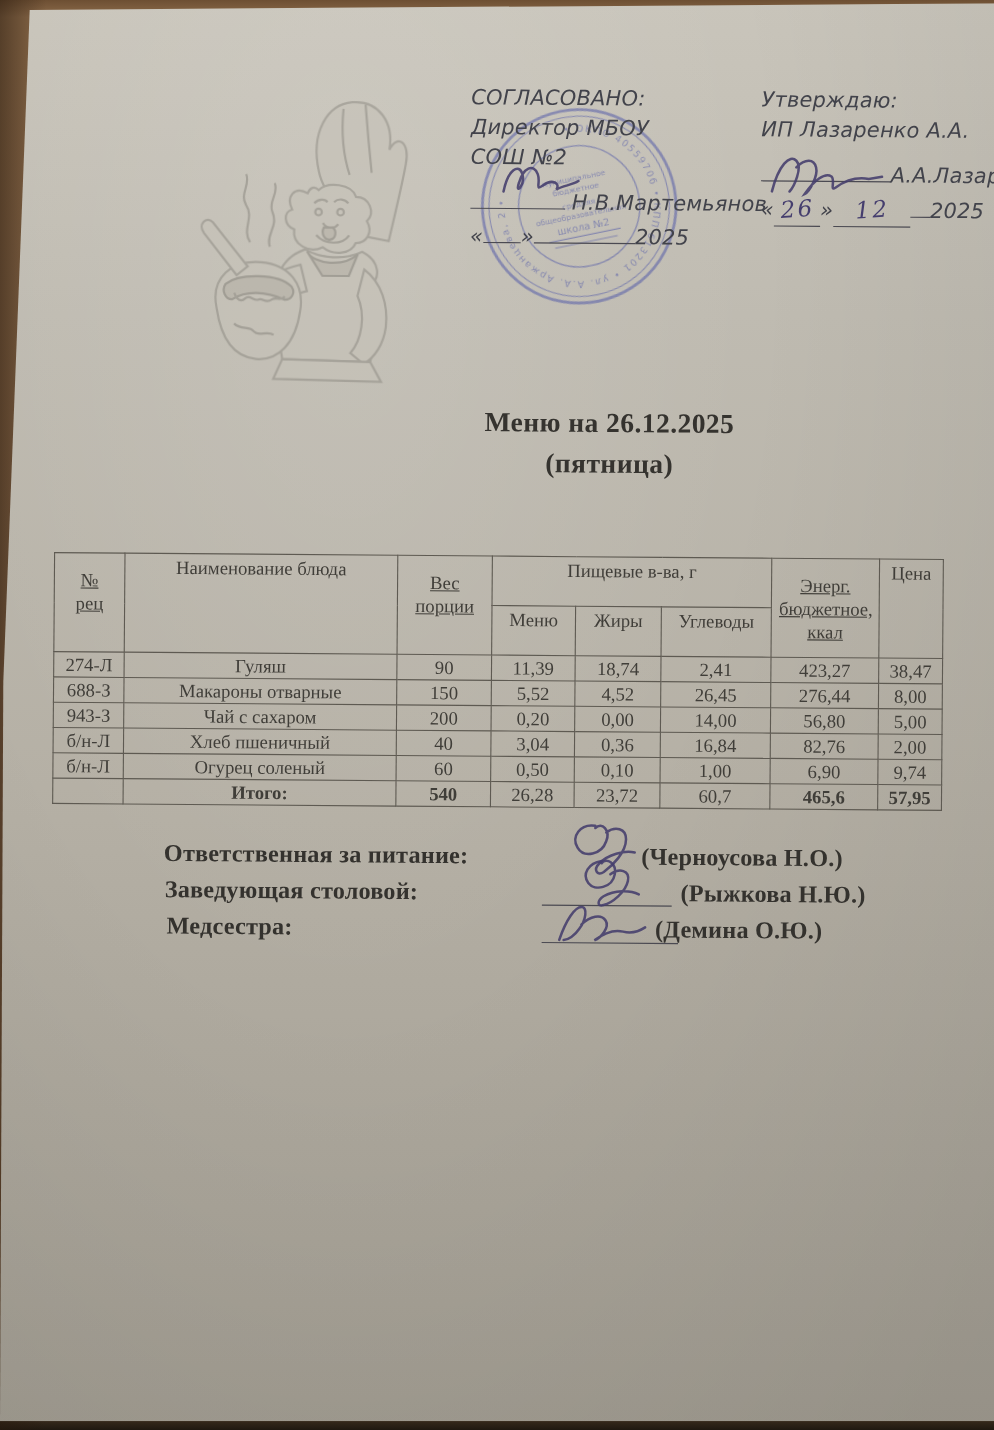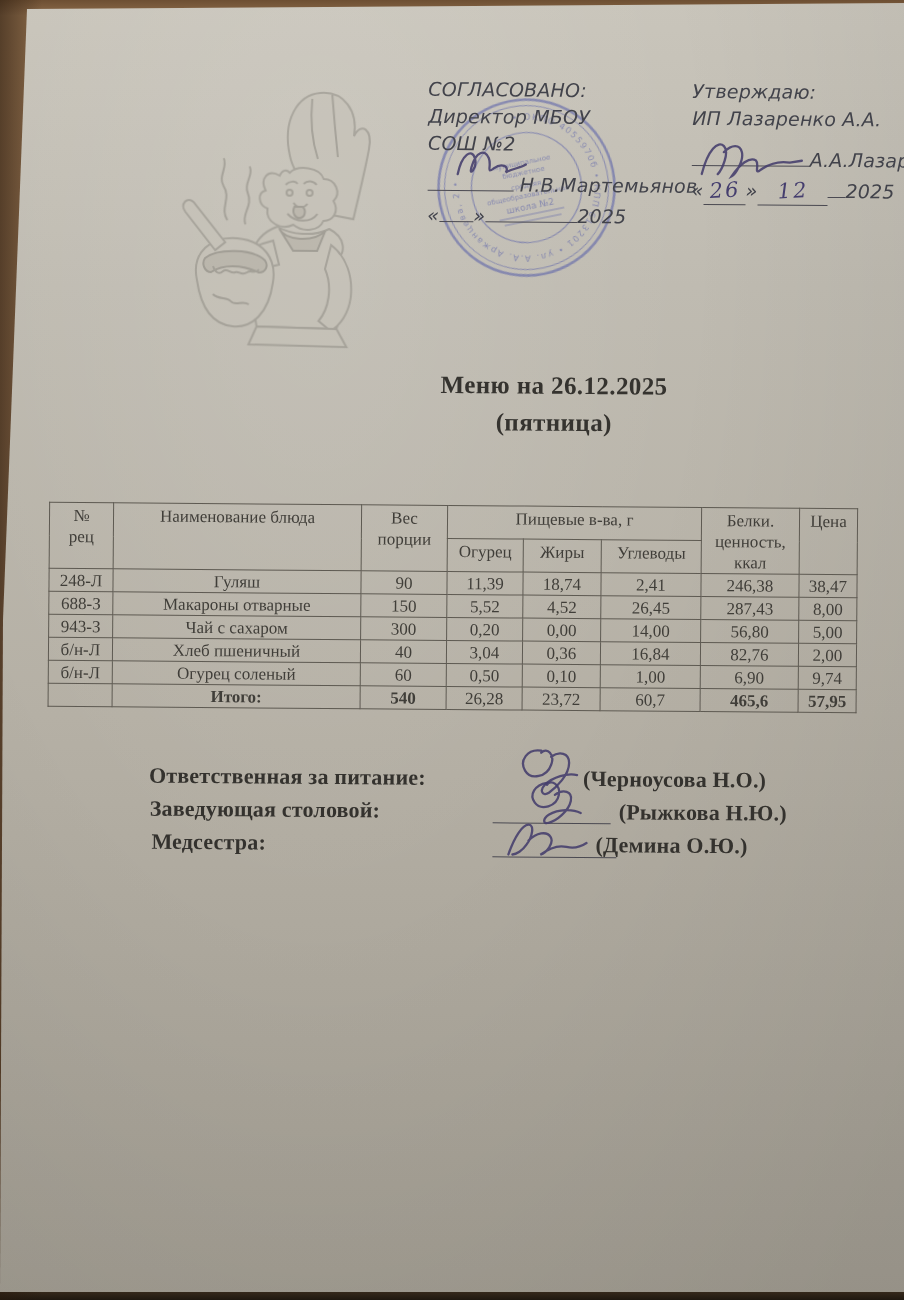--- a/index.html
+++ b/index.html
@@ -73,21 +73,21 @@
     border-collapse: collapse;
     font-size: 17px; color: #403e39;
   }
   table.menu th, table.menu td {
     border: 1px solid #5e5a52;
     padding: 0 3px; text-align: center; font-weight: normal;
     line-height: 21px;
   }
   table.menu thead th { vertical-align: top; padding-top: 2px; }
   table.menu tbody td { height: 22px; white-space: nowrap; }
-  .hdr-narrow { margin: 0 auto; }
+  .hdr-narrow { margin: 12px auto; text-decoration: underline; }
   .w-code  { width: 40px; }
   .w-wt    { width: 62px; }
   .w-en    { width: 84px; }
   tr.total td { font-weight: bold; }
   tr.total td.reg { font-weight: normal; margin-left: 32px; }
   
   .foot-label, .foot-name {
     position: absolute; font-weight: bold; font-size: 22px;
     color: #34322e; white-space: nowrap; letter-spacing: .2px;
   }
@@ -206,55 +206,55 @@
       <tr>
         <th rowspan="2">
             <div class="hdr-narrow w-code">№ рец</div>
           </th>
         <th rowspan="2">Наименование блюда</th>
         <th rowspan="2">
             <div class="hdr-narrow w-wt">Вес порции</div>
           </th>
         <th colspan="3">Пищевые в-ва, г</th>
         <th rowspan="2">
-            <div class="hdr-narrow w-en">Белки. ценность, ккал</div>
+            <div class="hdr-narrow w-en">Энерг. бюджетное, ккал</div>
           </th>
         <th rowspan="2">Цена</th>
       </tr>
       <tr>
-        <th>Огурец</th>
+        <th>Меню</th>
         <th>Жиры</th>
         <th>Углеводы</th>
       </tr>
     </thead>
     <tbody>
       <tr>
-        <td>248-Л</td>
+        <td>274-Л</td>
         <td>Гуляш</td>
         <td>90</td>
         <td>11,39</td>
         <td>18,74</td>
         <td>2,41</td>
-        <td>246,38</td>
+        <td>423,27</td>
         <td>38,47</td>
       </tr>
       <tr>
         <td>688-З</td>
         <td>Макароны отварные</td>
         <td>150</td>
         <td>5,52</td>
         <td>4,52</td>
         <td>26,45</td>
-        <td>287,43</td>
+        <td>276,44</td>
         <td>8,00</td>
       </tr>
       <tr>
         <td>943-З</td>
         <td>Чай с сахаром</td>
-        <td>300</td>
+        <td>200</td>
         <td>0,20</td>
         <td>0,00</td>
         <td>14,00</td>
         <td>56,80</td>
         <td>5,00</td>
       </tr>
       <tr>
         <td>б/н-Л</td>
         <td>Хлеб пшеничный</td>
         <td>40</td>

